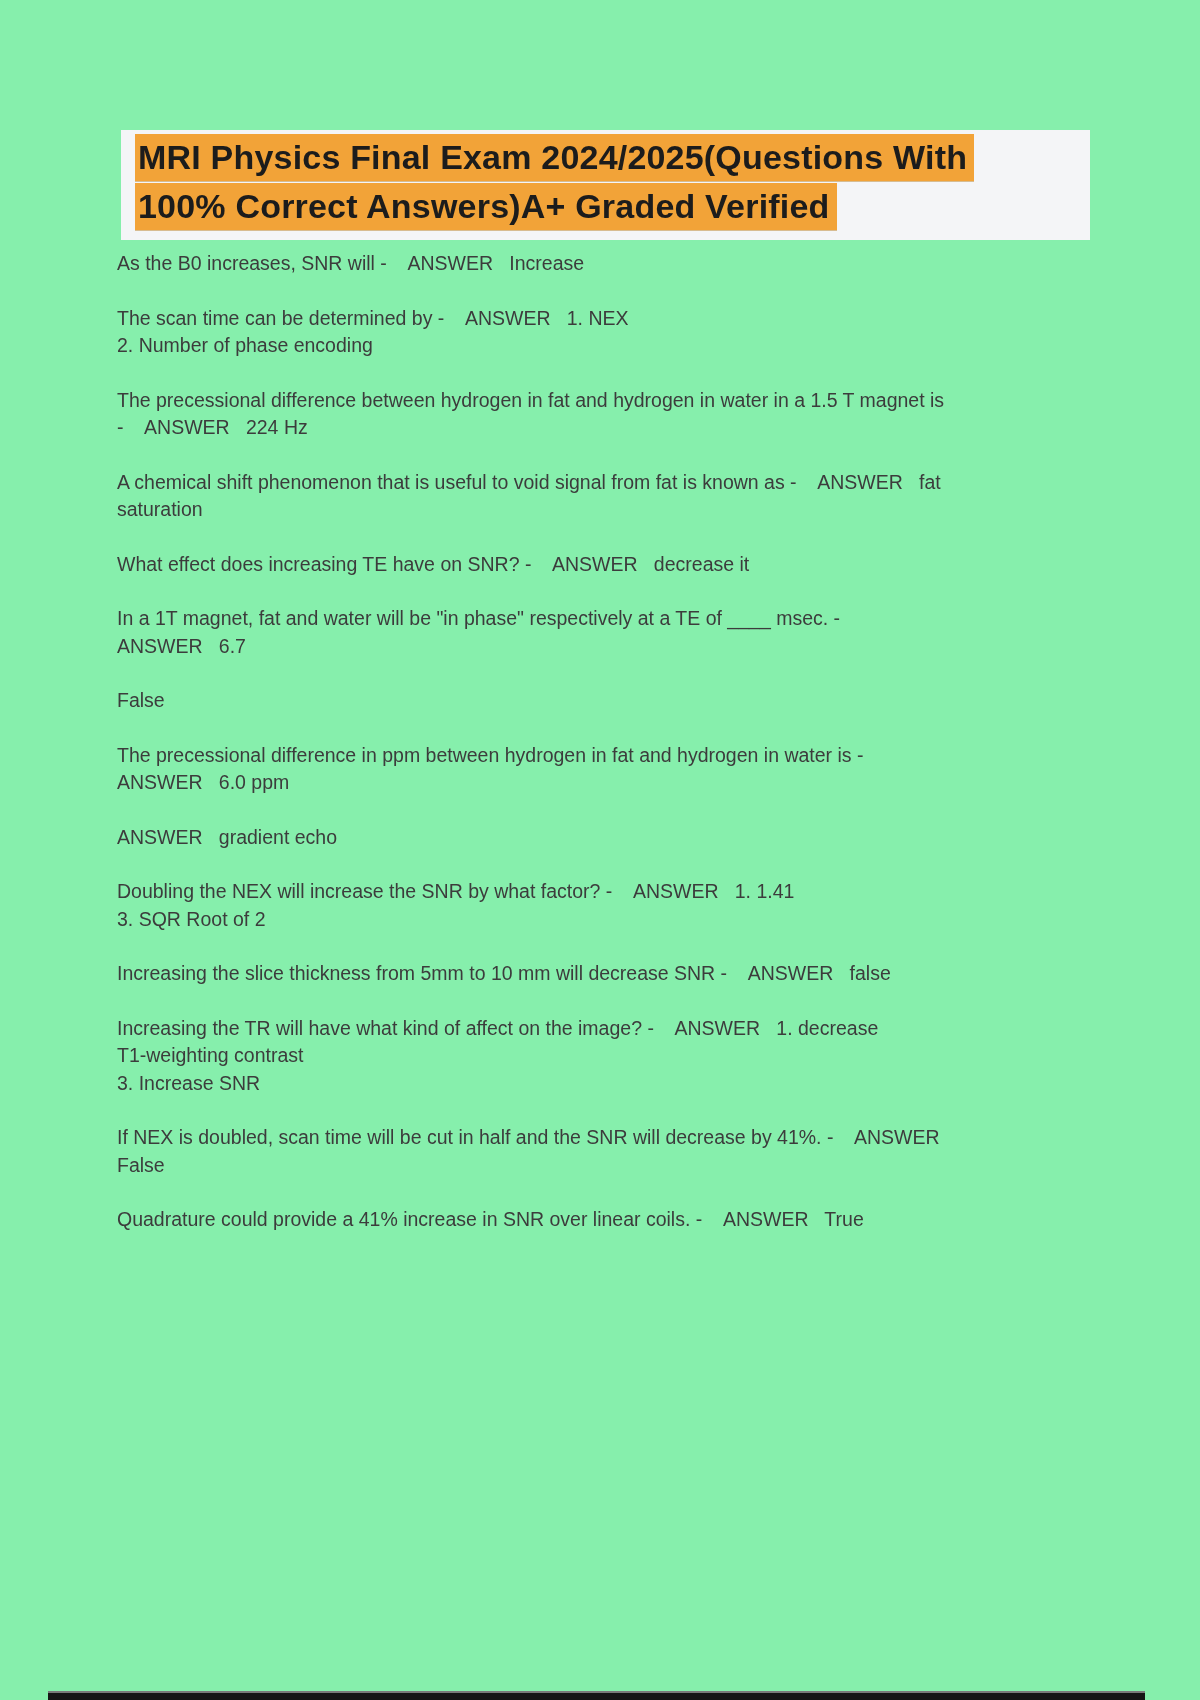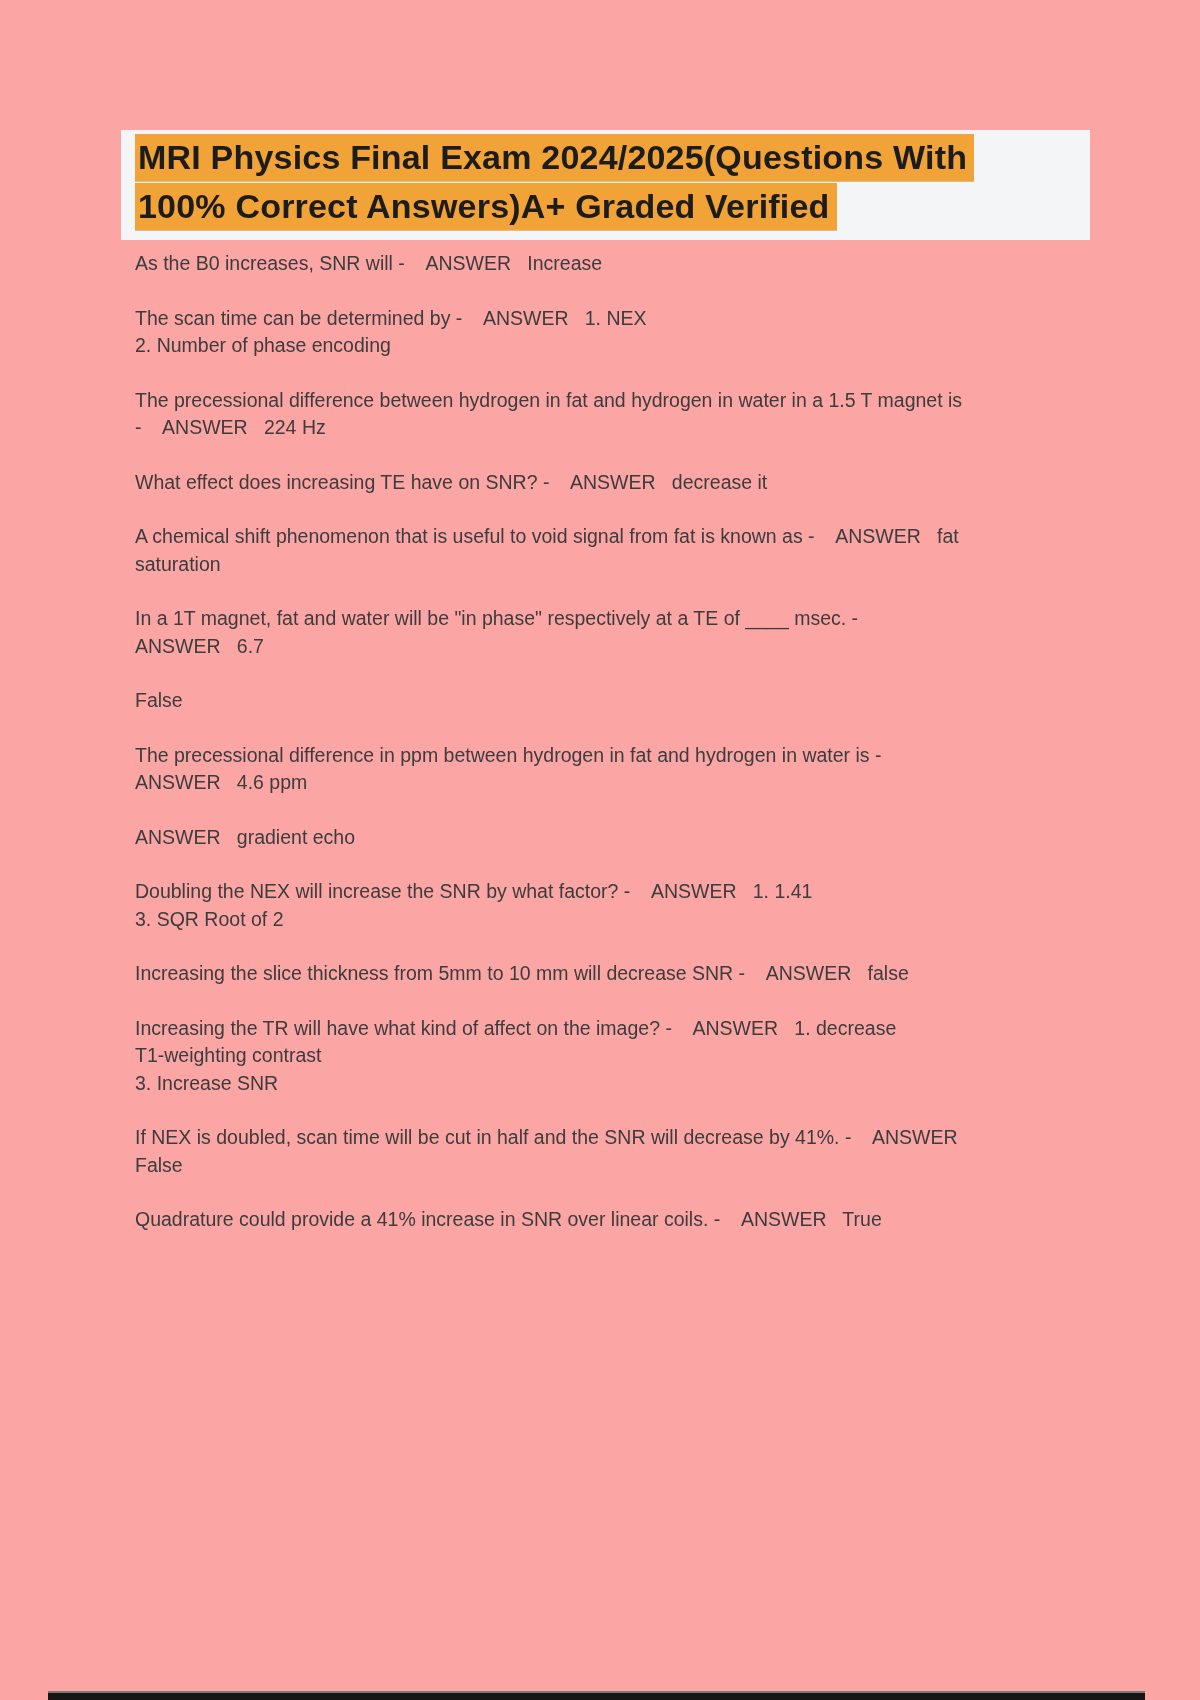--- a/index.html
+++ b/index.html
@@ -10,21 +10,21 @@
   body {
     width: 1200px;
     height: 1700px;
     position: relative;
     overflow: hidden;
     font-family: "Liberation Sans", sans-serif;
   }
   .page {
     position: absolute;
     inset: 0;
-    background: #fca5a5;
+    background: #86efac;
   }
   .title-panel {
     position: absolute;
     left: 121px;
     top: 130px;
     width: 969px;
     height: 110px;
     background: var(--panel-bg, #f4f5f7);
   }
   .doc-title {
@@ -43,21 +43,21 @@
     line-height: 38px;
   }
   .title-line mark {
     background: var(--highlight, #f2a338);
     color: inherit;
     padding: 4px 7px 5px 3px;
     box-shadow: 0 1px 0 rgba(180,120,20,0.45);
   }
   .qa-list {
     position: absolute;
-    left: 135px;
+    left: 117px;
     top: 250px;
     width: 905px;
     font-size: 19.5px;
     line-height: 27.5px;
     color: #3c3c3c;
   }
   .qa-item {
     margin: 0 0 27px 0;
   }
   .qa-line {
@@ -92,36 +92,36 @@
       </div>
       <div class="qa-item">
         <div class="qa-line">The scan time can be determined by -    ANSWER   1. NEX</div>
         <div class="qa-line">2. Number of phase encoding</div>
       </div>
       <div class="qa-item">
         <div class="qa-line">The precessional difference between hydrogen in fat and hydrogen in water in a 1.5 T magnet is</div>
         <div class="qa-line">-    ANSWER   224 Hz</div>
       </div>
       <div class="qa-item">
-        <div class="qa-line">What effect does increasing TE have on SNR? -    ANSWER   decrease it</div>
+        <div class="qa-line">A chemical shift phenomenon that is useful to void signal from fat is known as -    ANSWER   fat</div>
+        <div class="qa-line">saturation</div>
       </div>
       <div class="qa-item">
-        <div class="qa-line">A chemical shift phenomenon that is useful to void signal from fat is known as -    ANSWER   fat</div>
-        <div class="qa-line">saturation</div>
+        <div class="qa-line">What effect does increasing TE have on SNR? -    ANSWER   decrease it</div>
       </div>
       <div class="qa-item">
         <div class="qa-line">In a 1T magnet, fat and water will be "in phase" respectively at a TE of ____ msec. -</div>
         <div class="qa-line">ANSWER   6.7</div>
       </div>
       <div class="qa-item">
         <div class="qa-line">False</div>
       </div>
       <div class="qa-item">
         <div class="qa-line">The precessional difference in ppm between hydrogen in fat and hydrogen in water is -</div>
-        <div class="qa-line">ANSWER   4.6 ppm</div>
+        <div class="qa-line">ANSWER   6.0 ppm</div>
       </div>
       <div class="qa-item">
         <div class="qa-line">ANSWER   gradient echo</div>
       </div>
       <div class="qa-item">
         <div class="qa-line">Doubling the NEX will increase the SNR by what factor? -    ANSWER   1. 1.41</div>
         <div class="qa-line">3. SQR Root of 2</div>
       </div>
       <div class="qa-item">
         <div class="qa-line">Increasing the slice thickness from 5mm to 10 mm will decrease SNR -    ANSWER   false</div>

